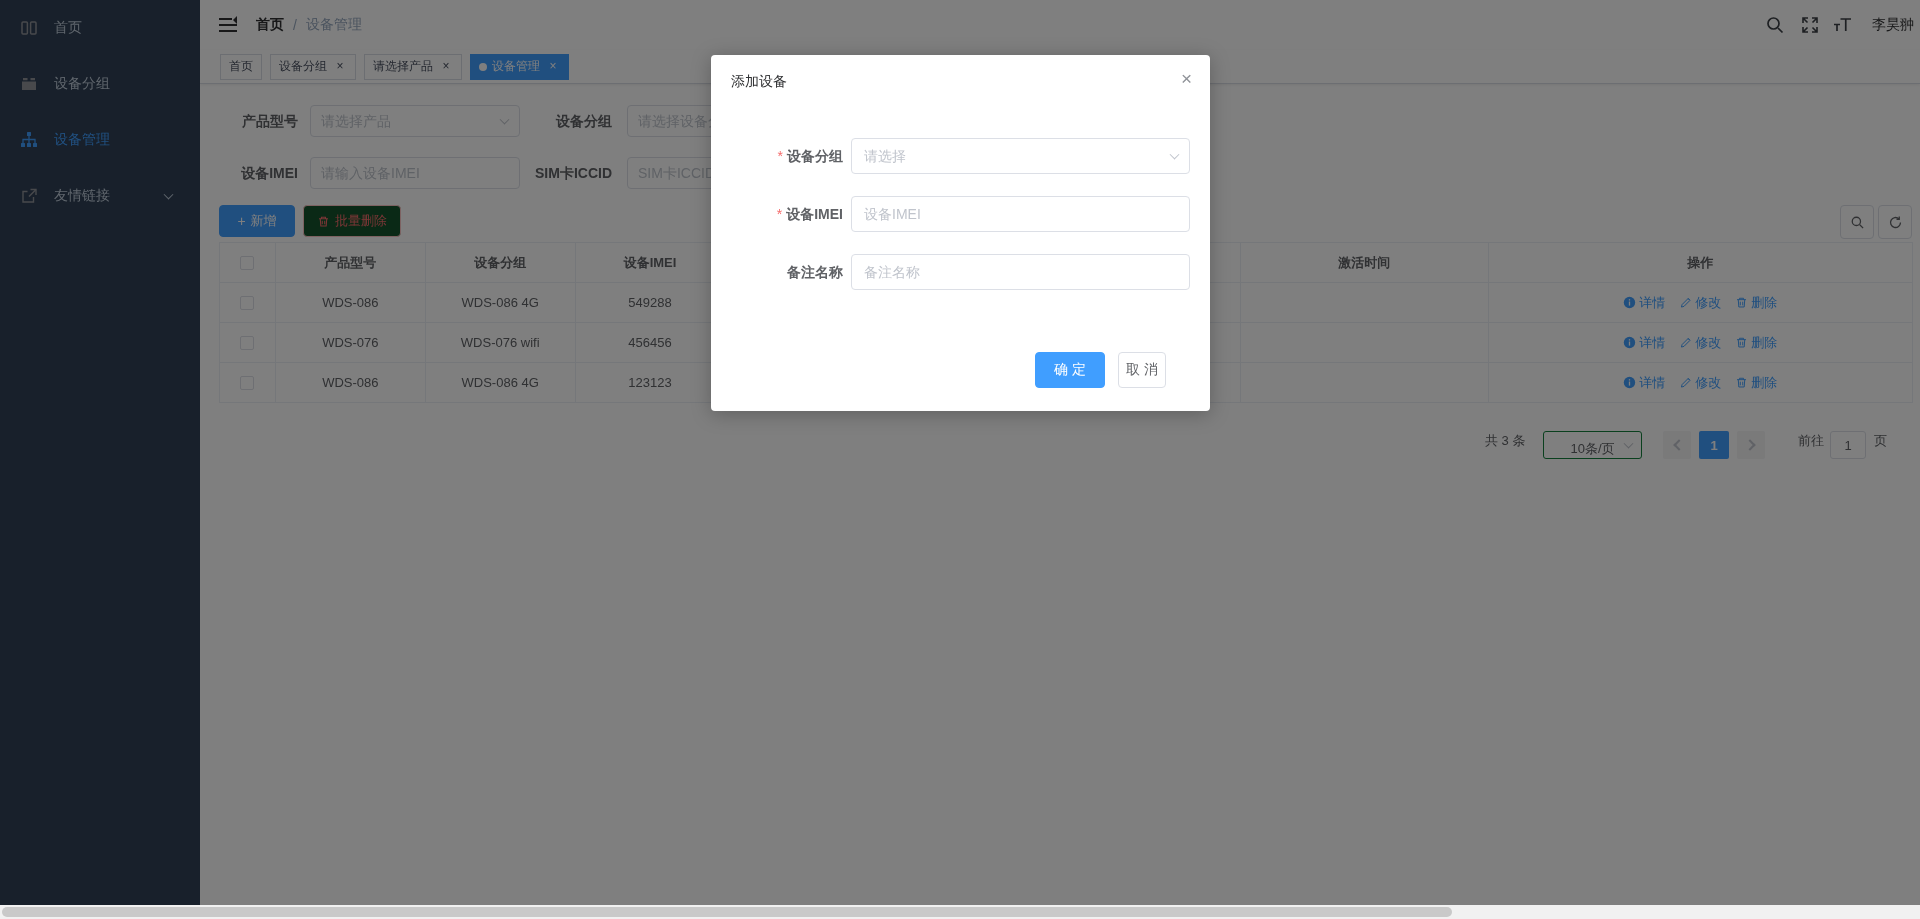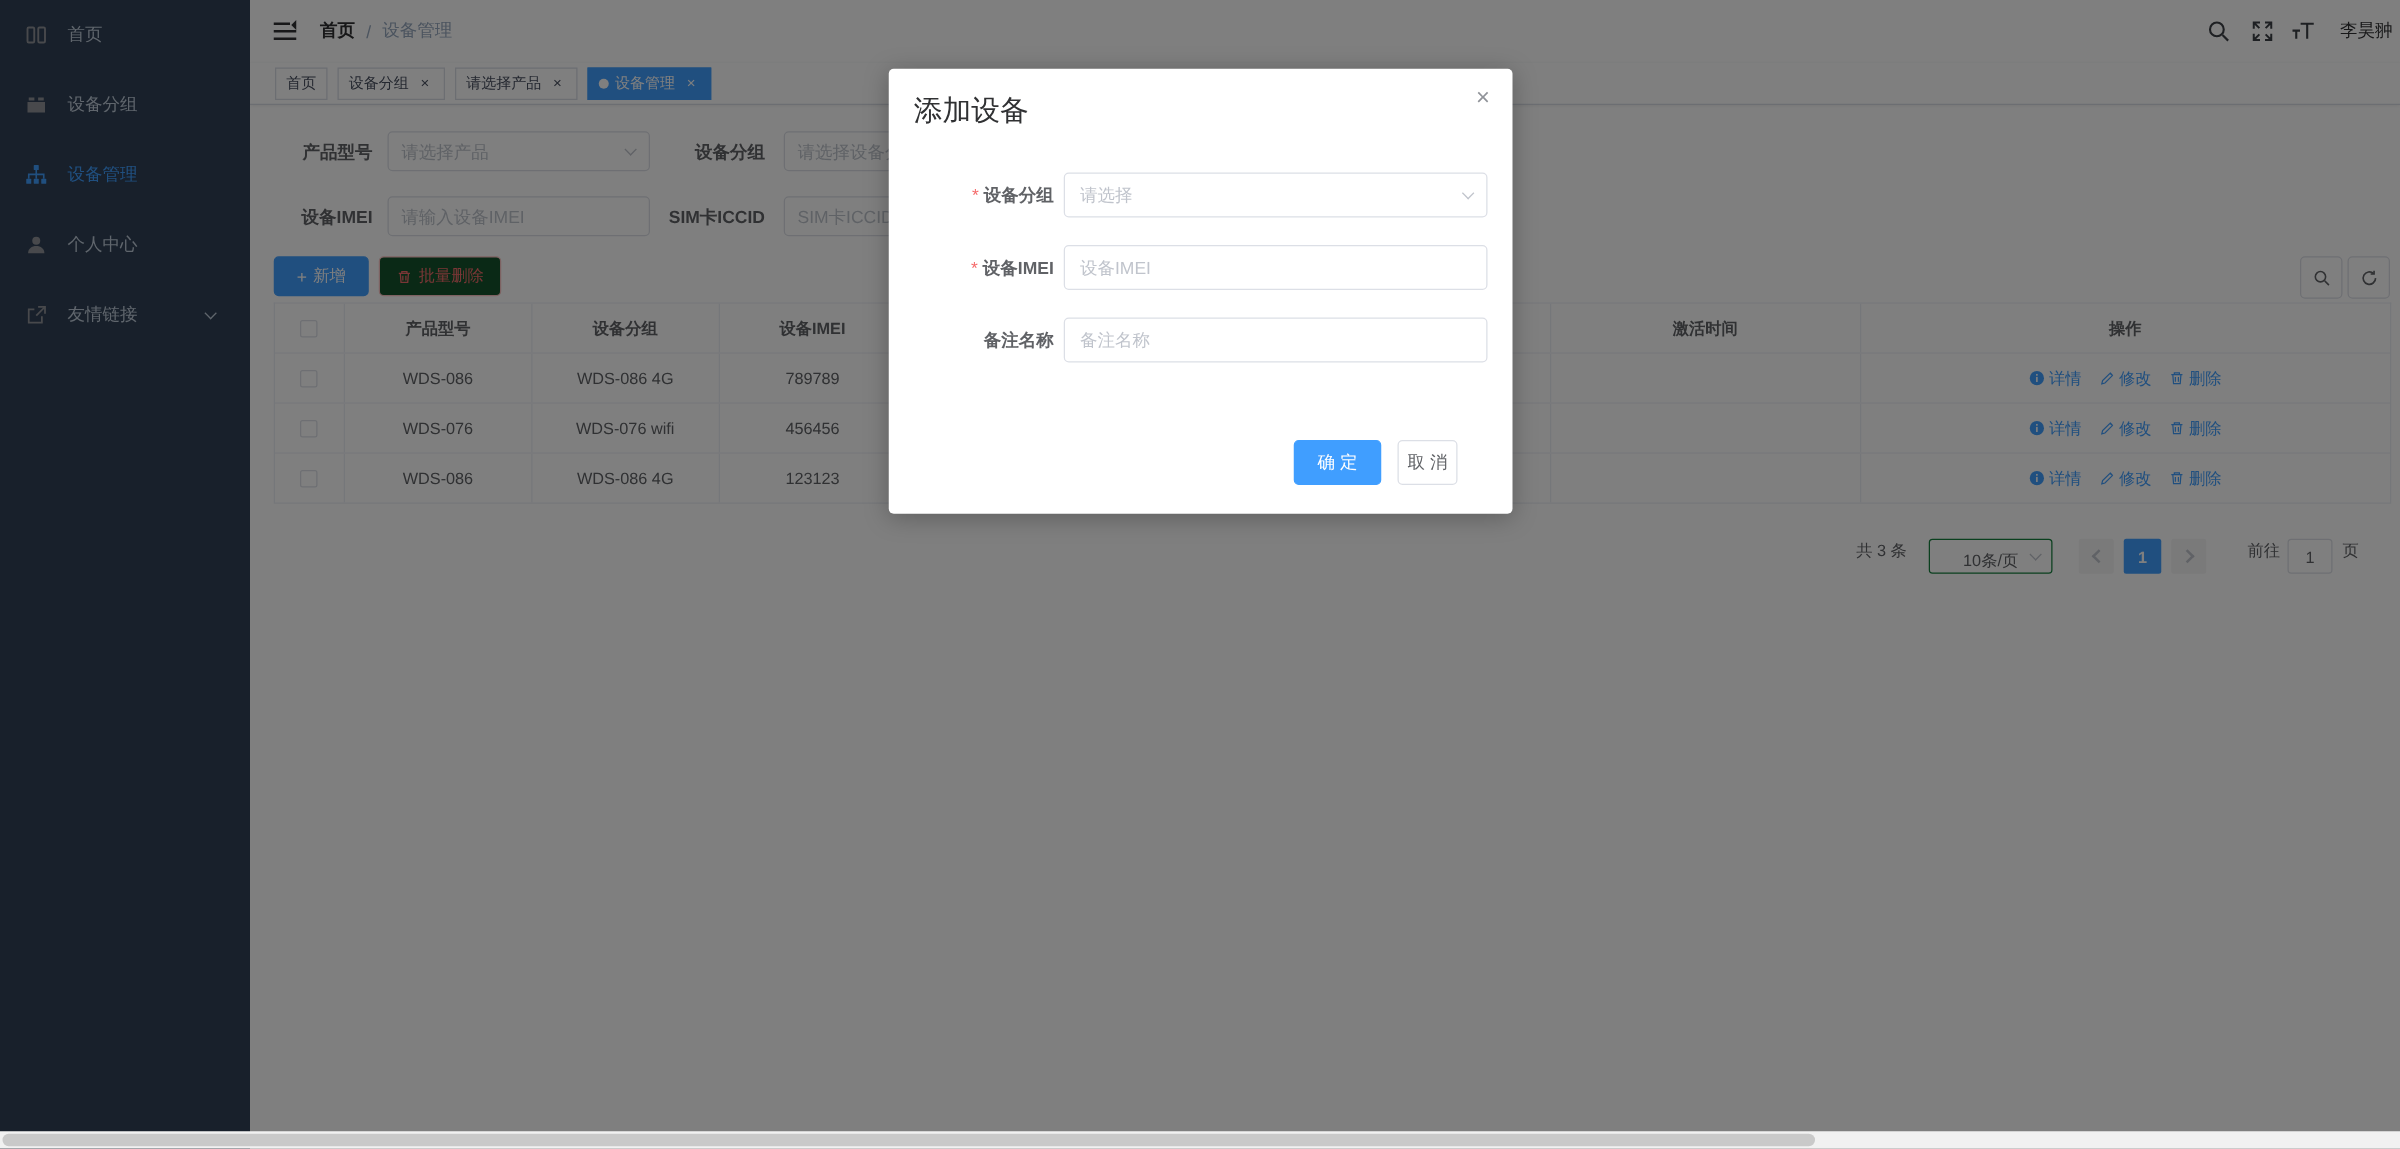--- a/index.html
+++ b/index.html
@@ -72,21 +72,21 @@
   .pg-cur { position:absolute; left:1499px; width:30px; background:#409eff; color:#fff; font-weight:bold; display:flex; align-items:center; justify-content:center; border-radius:2px; cursor:pointer; }
   .chev-l, .chev-r { width:8px; height:8px; border-right:2px solid #c0c4cc; border-bottom:2px solid #c0c4cc; }
   .chev-l { transform:rotate(135deg); margin-left:3px; }
   .chev-r { transform:rotate(-45deg); margin-right:3px; }
   .pg-goto-input { position:absolute; left:1630px; width:36px; }
   .pg-goto-input input { width:100%; height:28px; border:1px solid #dcdfe6; border-radius:3px; text-align:center; font-size:13px; color:#606266; outline:none; font-family:inherit; }
 
   
   .dim-overlay { position:absolute; inset:0; background:rgba(0,0,0,0.5); z-index:50; }
   .modal { position:absolute; left:711px; top:55px; width:499px; height:356px; background:#fff; border-radius:4px; box-shadow:0 3px 20px rgba(0,0,0,.25); z-index:60; }
-  .modal-title { position:absolute; left:20px; top:18px; font-size:23px; color:#303133; }
+  .modal-title { position:absolute; left:20px; top:18px; font-size:14px; color:#303133; }
   .modal-close { position:absolute; right:18px; top:14px; font-size:19px; color:#909399; cursor:pointer; line-height:1; }
   .m-label { position:absolute; left:20px; width:112px; line-height:36px; text-align:right; font-size:14px; font-weight:bold; color:#606266; }
   .req { color:#f56c6c; margin-right:4px; font-weight:normal; }
   .m-field { position:absolute; left:140px; width:339px; height:36px; }
   .m-field input { width:100%; height:100%; border:1px solid #dcdfe6; border-radius:4px; padding:0 28px 0 12px; font-size:14px; color:#606266; outline:none; font-family:inherit; }
   .m-field input::placeholder { color:#c0c4cc; }
   .m-btn { position:absolute; top:297px; height:36px; border-radius:4px; font-size:14px; display:flex; align-items:center; justify-content:center; cursor:pointer; }
   .m-confirm { left:324px; width:70px; background:#409eff; color:#fff; border:1px solid #409eff; }
   .m-cancel { left:407px; width:48px; background:#fff; color:#606266; border:1px solid #dcdfe6; }
 
@@ -120,27 +120,20 @@
         <svg class="mi" viewBox="0 0 18 18">
             <g fill="currentColor">
               <rect x="7" y="1" width="4" height="4" rx="0.5"></rect>
               <rect x="1" y="12" width="4" height="4" rx="0.5"></rect>
               <rect x="7" y="12" width="4" height="4" rx="0.5"></rect>
               <rect x="13" y="12" width="4" height="4" rx="0.5"></rect>
             </g>
             <path d="M9 5v3M3 12V8.5h12V12M9 8v4" stroke="currentColor" stroke-width="1.3" fill="none"></path>
           </svg>
         <span>设备管理</span>
-      </div>
-      <div class="menu-item">
-        <svg class="mi" viewBox="0 0 18 18" fill="currentColor">
-            <circle cx="9" cy="5.5" r="3.2"></circle>
-            <path d="M2.5 15.5c0-3.6 2.9-5.7 6.5-5.7s6.5 2.1 6.5 5.7z"></path>
-          </svg>
-        <span>个人中心</span>
       </div>
       <div class="menu-item">
         <svg class="mi" viewBox="0 0 18 18" fill="none" stroke="currentColor" stroke-width="1.4">
             <path d="M7.5 4.5H3v10.5h10.5V10"></path>
             <path d="M10.5 2.5H16v5.5"></path>
             <path d="M15.5 3L9 9.5"></path>
           </svg>
         <span>友情链接</span>
         <span class="sub-arrow"></span>
       </div>
@@ -253,21 +246,21 @@
         <div class="tcell c5">激活时间</div>
         <div class="tcell c6">操作</div>
       </div>
 
       <div class="trow">
         <div class="tcell c0">
             <span class="checkbox"></span>
           </div>
         <div class="tcell c1">WDS-086</div>
         <div class="tcell c2">WDS-086 4G</div>
-        <div class="tcell c3">789789</div>
+        <div class="tcell c3">549288</div>
         <div class="tcell c4"></div>
         <div class="tcell c5"></div>
         <div class="tcell c6">
             <span class="ops">
           <span class="op-link">
                 <svg viewBox="0 0 16 16">
                   <circle cx="8" cy="8" r="7" fill="currentColor"></circle>
                   <rect x="7.2" y="6.8" width="1.6" height="5" fill="#fff"></rect>
                   <rect x="7.2" y="3.9" width="1.6" height="1.7" fill="#fff"></rect>
                 </svg>

